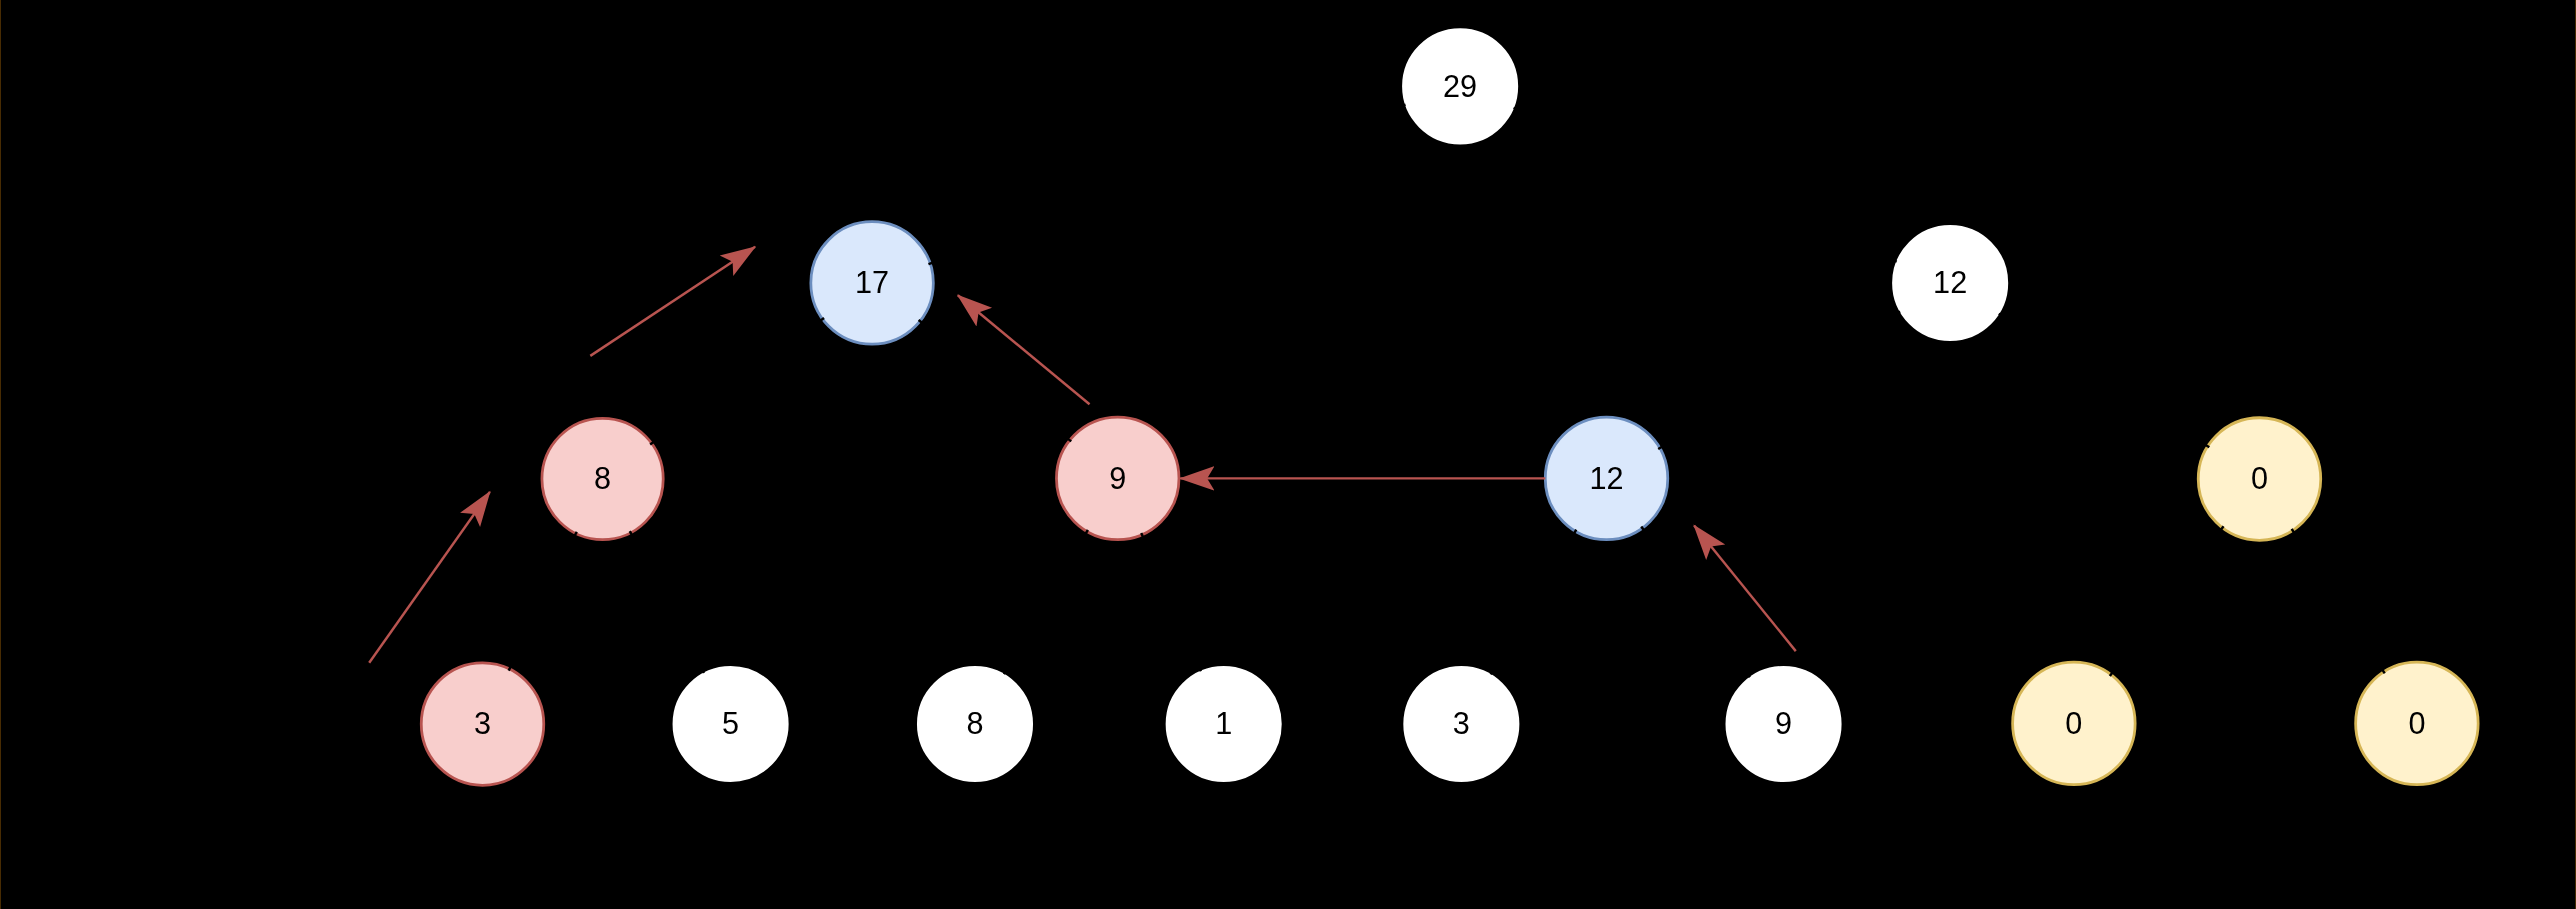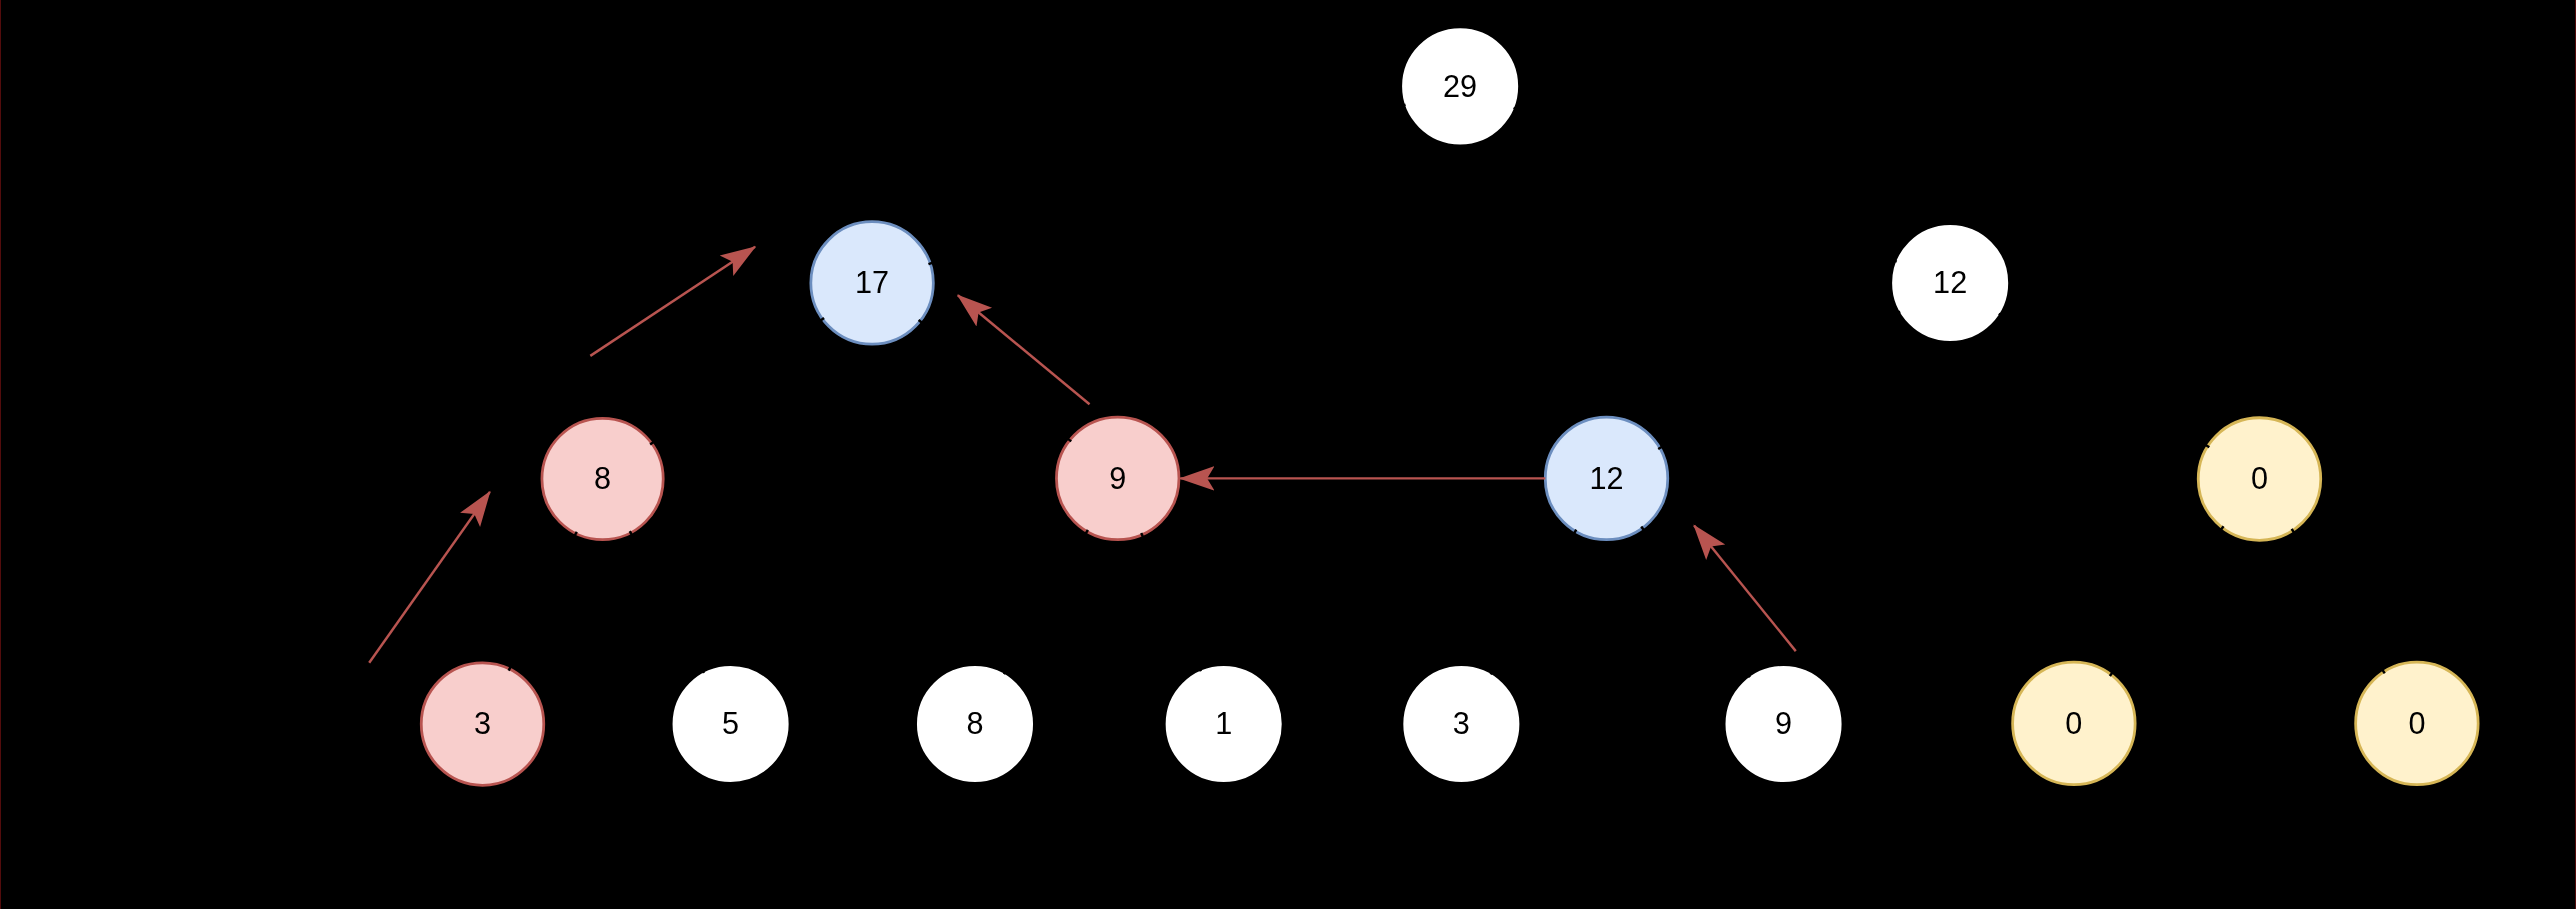--- a/index.html
+++ b/index.html
@@ -5,21 +5,21 @@
 <style>
   html, body {
     margin: 0;
     padding: 0;
     background: #000000;
   }
   .canvas {
     position: relative;
     width: 2576px;
     height: 909px;
-    background: #b91c1c;
+    background: #a16207;
     overflow: hidden;
   }
   svg {
     display: block;
     width: 2576px;
     height: 909px;
   }
   .node-label {
     font-family: "Liberation Sans", "DejaVu Sans", sans-serif;
     font-size: 50px;

